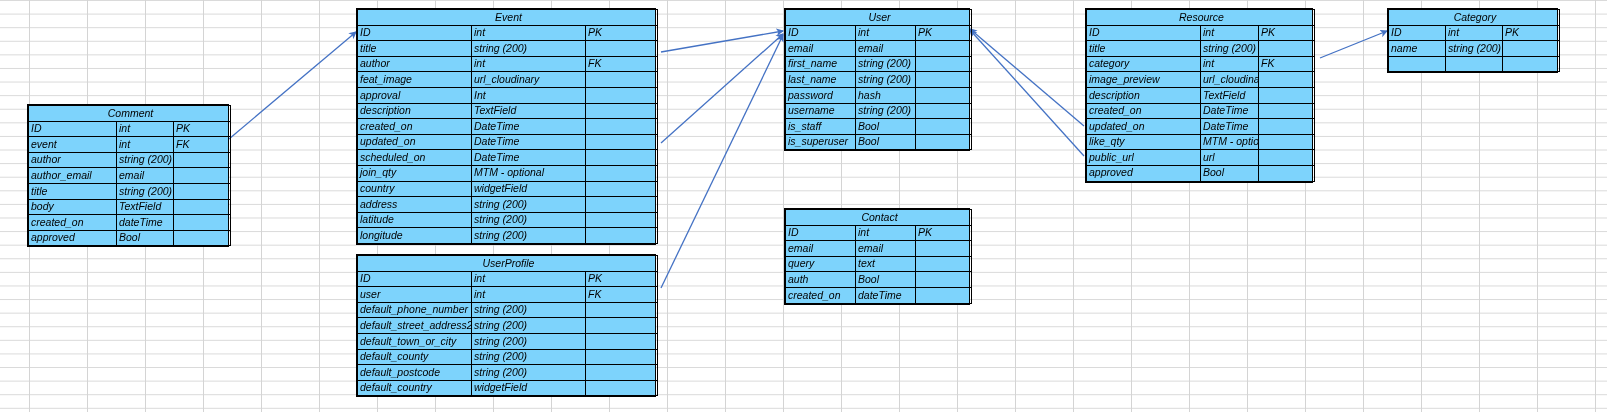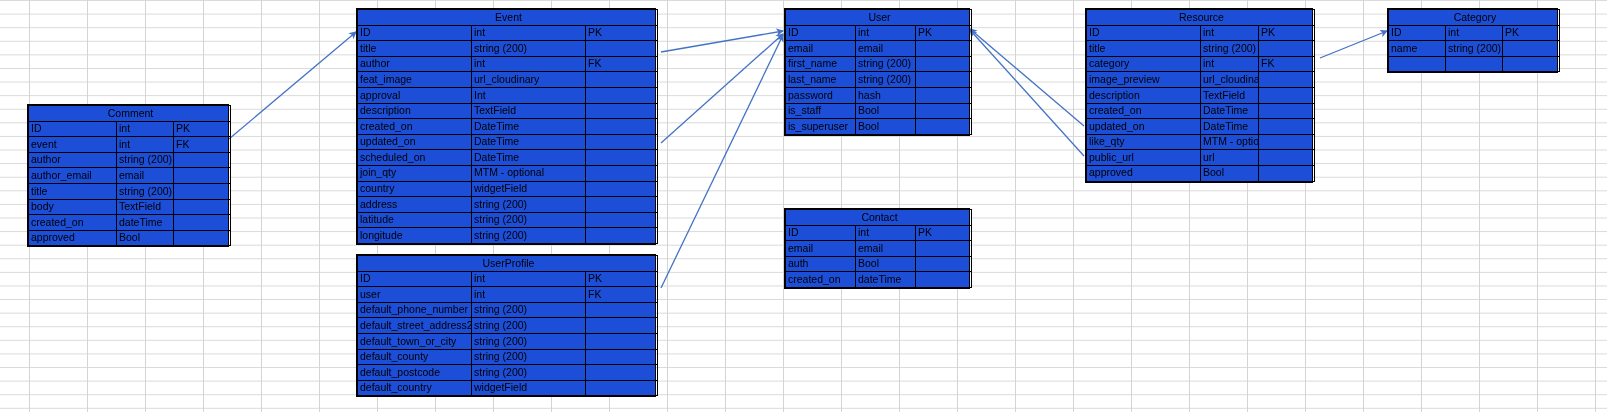--- a/index.html
+++ b/index.html
@@ -31,23 +31,24 @@
   }
   #arrows {
     position: absolute;
     left: 0; top: 0;
     width: 1607px; height: 412px;
     pointer-events: none;
   }
   .tbl {
     position: absolute;
     border: 1px solid #000000;
-    background: #1d4ed8;
+    background: #7dd3fc;
     box-sizing: border-box;
     border-collapse: collapse;
+    font-style: italic;
   }
   .tbl table {
     border-collapse: collapse;
     width: 100%;
     table-layout: fixed;
   }
   .tbl td, .tbl th {
     border: 1px solid #000000;
     font-size: 10.5px;
     line-height: 1;
@@ -323,20 +324,25 @@
               <td class="c-field">last_name</td>
               <td class="c-type">string (200)</td>
               <td class="c-key"></td>
             </tr>
             <tr>
               <td class="c-field">password</td>
               <td class="c-type">hash</td>
               <td class="c-key"></td>
             </tr>
             <tr>
+              <td class="c-field">username</td>
+              <td class="c-type">string (200)</td>
+              <td class="c-key"></td>
+            </tr>
+            <tr>
               <td class="c-field">is_staff</td>
               <td class="c-type">Bool</td>
               <td class="c-key"></td>
             </tr>
             <tr>
               <td class="c-field">is_superuser</td>
               <td class="c-type">Bool</td>
               <td class="c-key"></td>
             </tr>
           </tbody>
@@ -359,20 +365,25 @@
               <td class="c-field">ID</td>
               <td class="c-type">int</td>
               <td class="c-key">PK</td>
             </tr>
             <tr>
               <td class="c-field">email</td>
               <td class="c-type">email</td>
               <td class="c-key"></td>
             </tr>
             <tr>
+              <td class="c-field">query</td>
+              <td class="c-type">text</td>
+              <td class="c-key"></td>
+            </tr>
+            <tr>
               <td class="c-field">auth</td>
               <td class="c-type">Bool</td>
               <td class="c-key"></td>
             </tr>
             <tr>
               <td class="c-field">created_on</td>
               <td class="c-type">dateTime</td>
               <td class="c-key"></td>
             </tr>
           </tbody>

